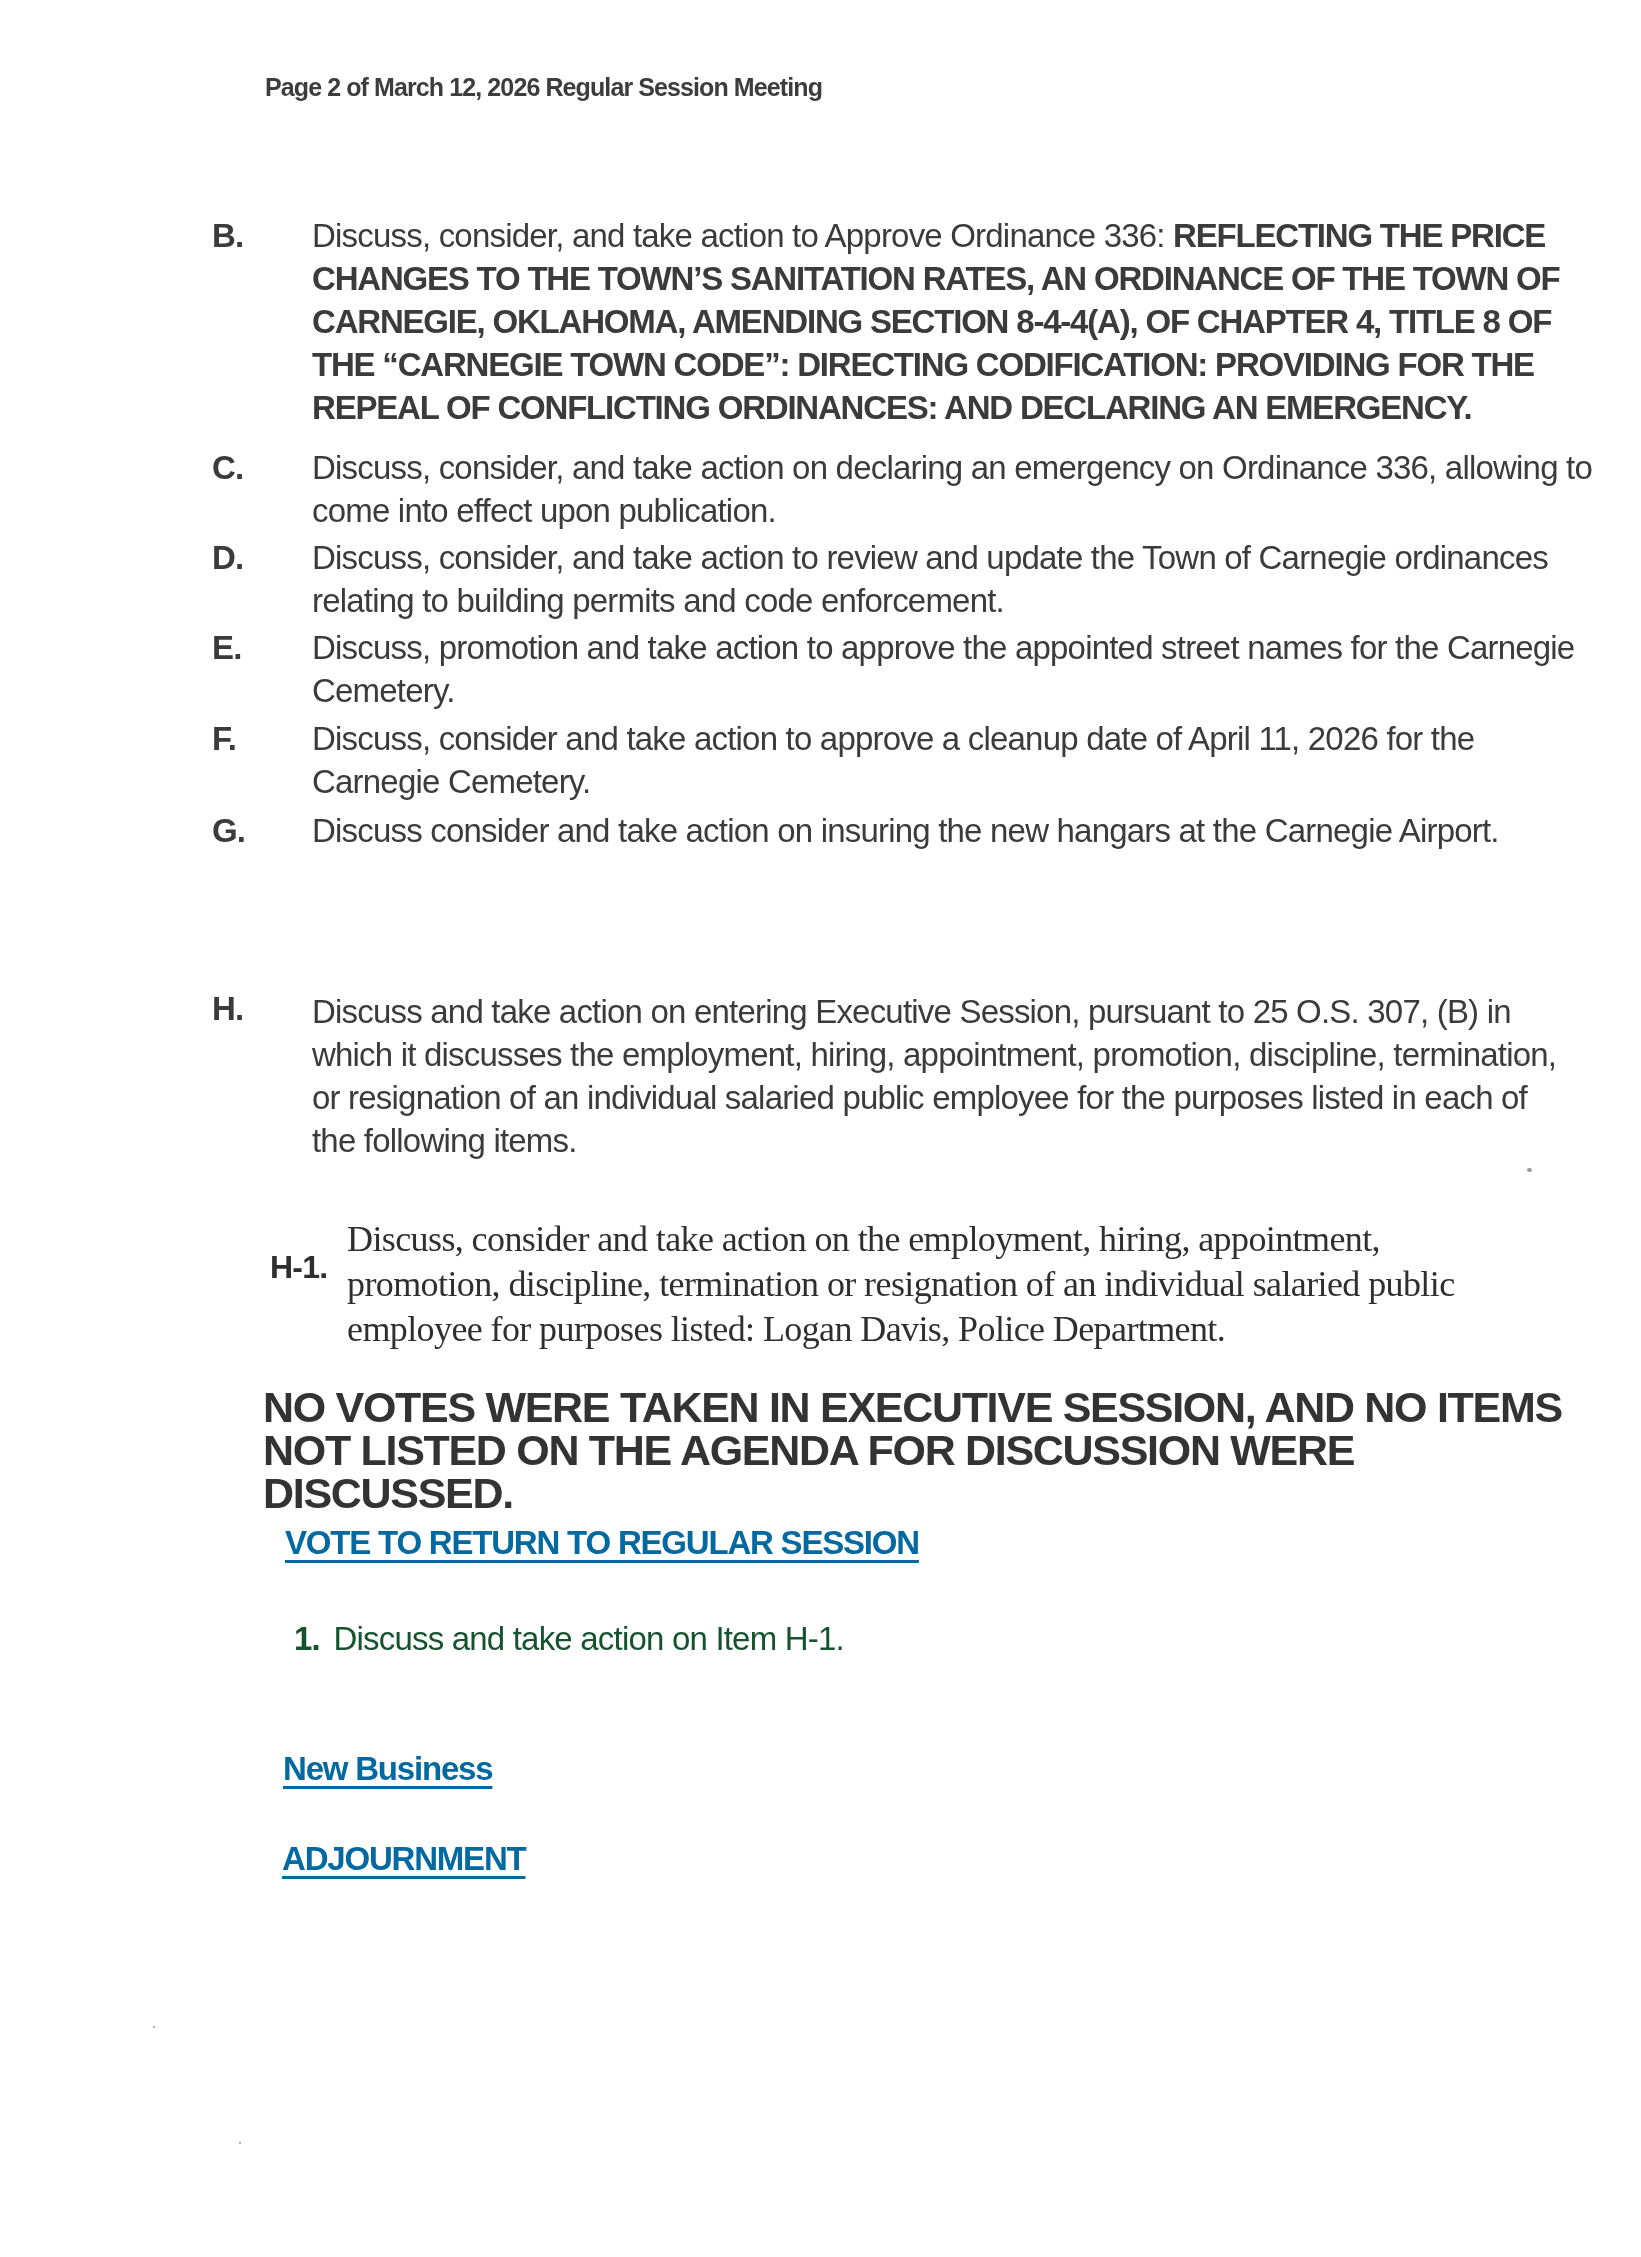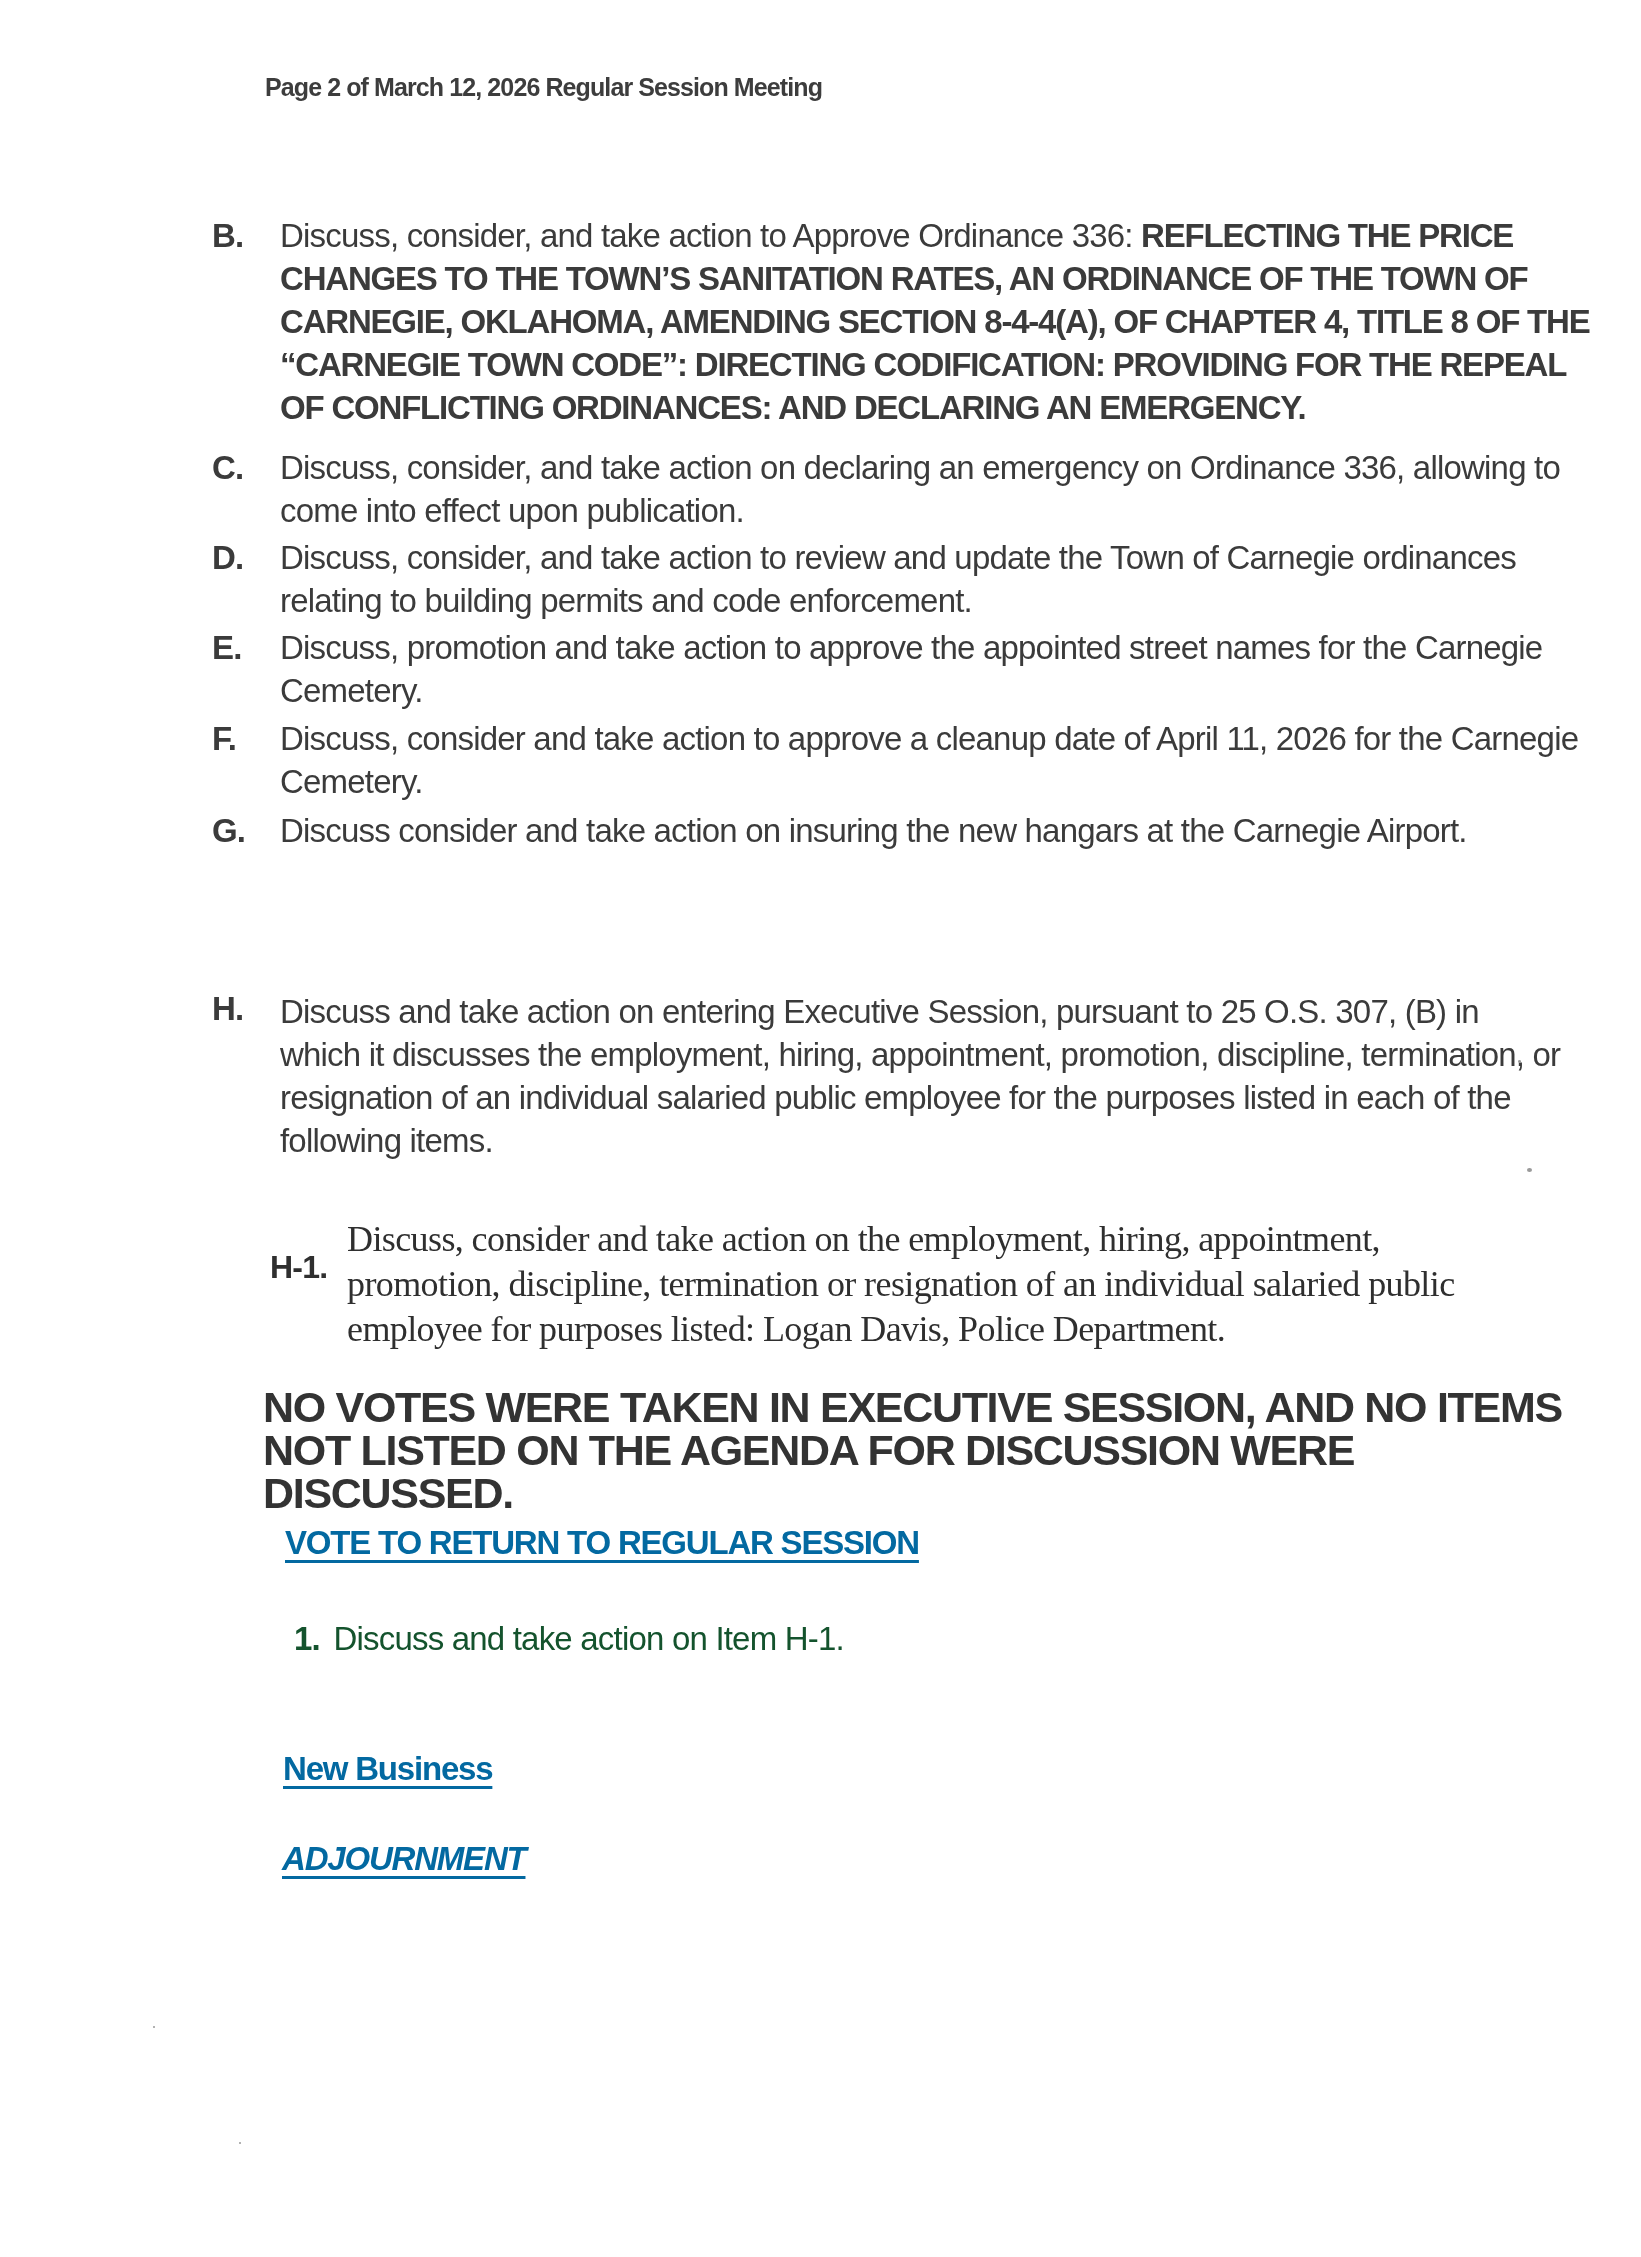--- a/index.html
+++ b/index.html
@@ -34,21 +34,21 @@
       color: #3b3b3b;
     }
     .item .letter {
       position: absolute;
       left: 0;
       top: 0;
       font-weight: bold;
       width: 58px;
     }
     .item .body {
-      margin-left: 68px;
+      margin-left: 100px;
     }
     .caps {
       font-weight: bold;
       letter-spacing: -1.2px;
     }
     .u-heading {
       font-weight: bold;
       text-decoration: underline;
       text-decoration-thickness: 2.9px;
       text-underline-offset: 4.8px;
@@ -170,20 +170,20 @@
   <div class="notice">NO VOTES WERE TAKEN IN EXECUTIVE SESSION, AND NO ITEMS NOT LISTED ON THE AGENDA FOR DISCUSSION WERE DISCUSSED.</div>
 
   <div class="section-heading" style="top:1524px;">VOTE TO RETURN TO REGULAR SESSION</div>
 
   <div class="numbered">
     <span class="num">1.</span><span>Discuss and take action on Item H-1.</span>
   </div>
 
   <div class="section-heading" style="top:1750px; left:283px;">New Business</div>
 
-  <div class="section-heading" style="top:1840px; left:282px;font-style:italic;">ADJOURNMENT</div>
+  <div class="section-heading" style="top:1840px; left:282px;">ADJOURNMENT</div>
 
   <div class="speck" style="left:1527px; top:1168px; width:4.8px; height:3.9px;"></div>
   <div class="speck" style="left:1518px; top:1060px; width:2.9px; height:2.9px;"></div>
   <div class="speck" style="left:153px; top:2026px; width:1.9px; height:1.9px;"></div>
   <div class="speck" style="left:239px; top:2142px; width:1.9px; height:1.9px;"></div>
 </div>
 
 
 </body></html>

